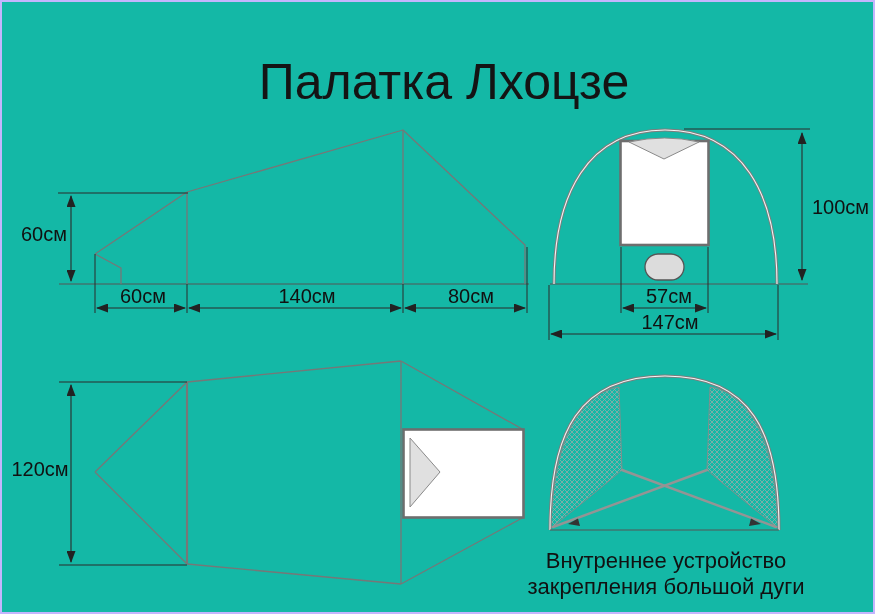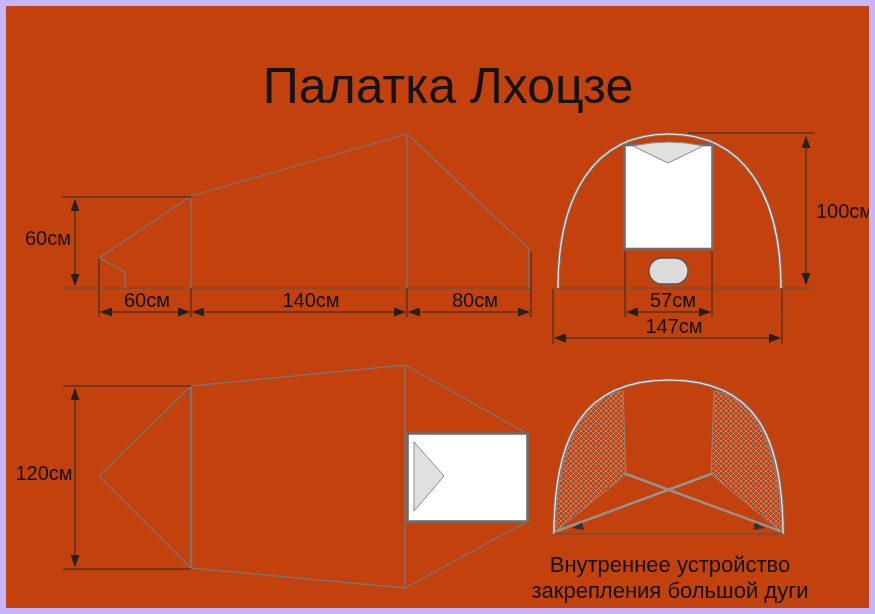--- a/index.html
+++ b/index.html
@@ -1,21 +1,21 @@
 <!DOCTYPE html>
 <html><head>
 <meta charset="utf-8">
 <style>
   html,body{margin:0;padding:0;background:#fff;}
   .frame{
     position:relative;
     width:875px;height:614px;
     box-sizing:border-box;
-    border:6px solid #c4b5fd;
-    background:#c2410c;
+    border:2px solid #c4b5fd;
+    background:#14b8a6;
     font-family:"Liberation Sans", sans-serif;
     overflow:hidden;
   }
   svg{display:block}
   .ol   {stroke:#777;stroke-width:1.3;fill:none;stroke-linejoin:round}
   .ol2  {stroke:#777;stroke-width:2.2;fill:none}
   .dim  {stroke:#2b2b2b;stroke-width:1.1;fill:none}
   .ext  {stroke:#2b2b2b;stroke-width:1;fill:none}
   .ground{stroke:#555;stroke-width:1.2;fill:none}
   .thick{stroke:#6e6e6e;stroke-width:2.6;fill:#fff}

